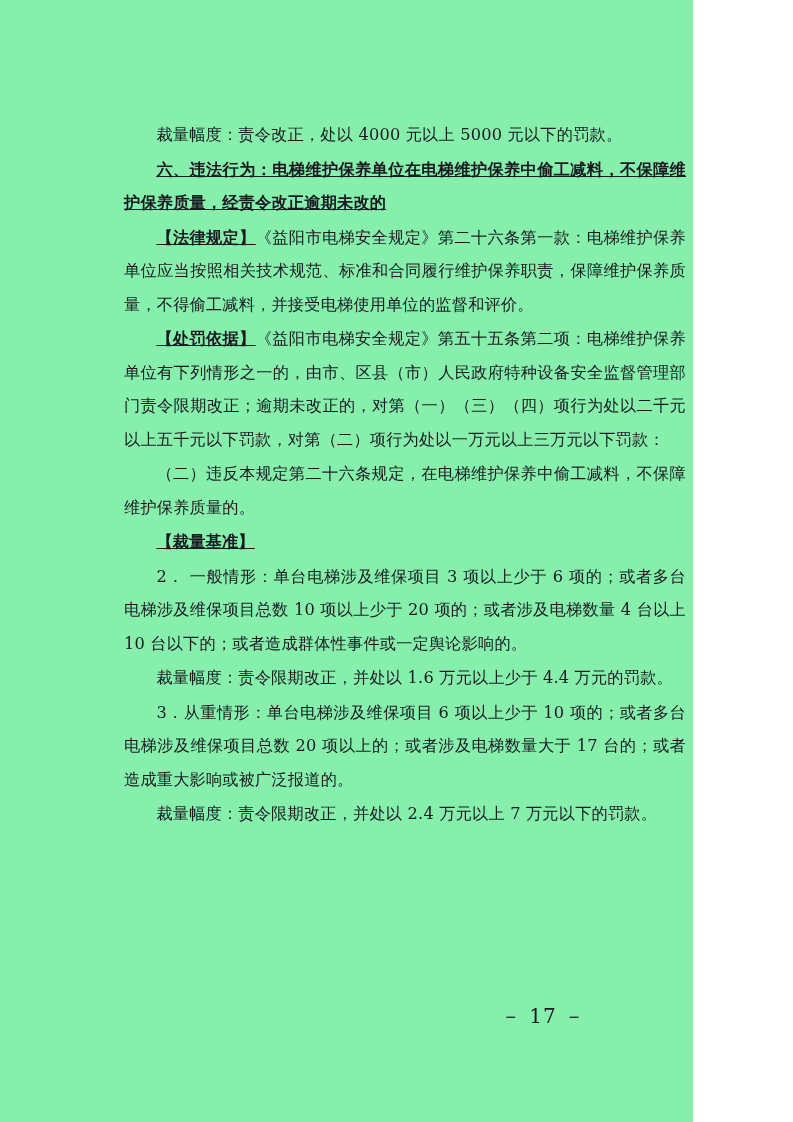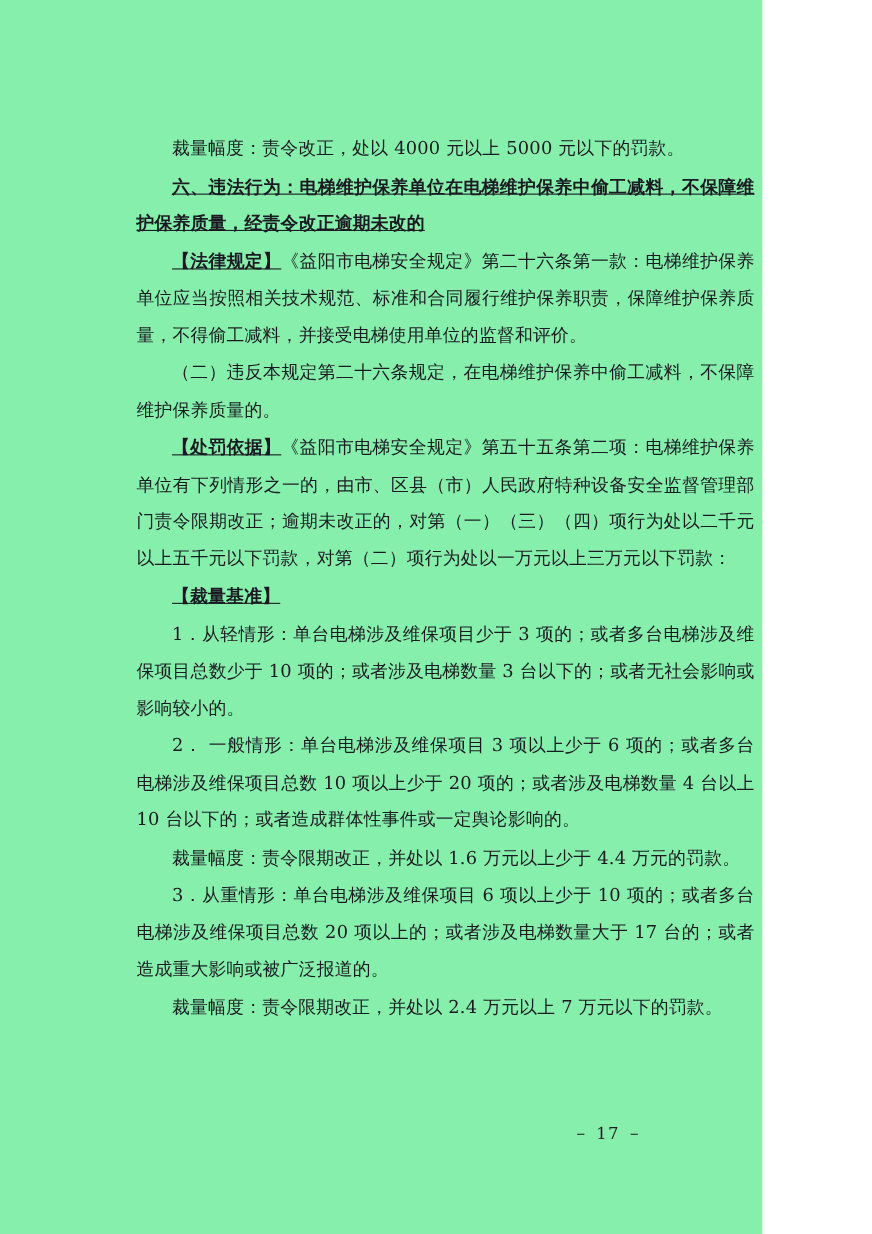--- a/index.html
+++ b/index.html
@@ -38,46 +38,45 @@
   }
   .indent {
     text-indent: 2em;
   }
   .bold {
     font-weight: bold;
     text-decoration: underline;
   }
   .page-number {
     position: absolute;
-    bottom: 82px;
+    bottom: 92px;
     right: 108px;
-    font-size: 15px;
+    font-size: 20px;
     letter-spacing: 1px;
     color: #1a1a22;
   }
 </style>
 </head>
 <body>
 
 <div class="page">
   <div class="content">
 
     <p class="indent">裁量幅度：责令改正，处以 4000 元以上 5000 元以下的罚款。</p>
 
     <p class="indent bold">六、违法行为：电梯维护保养单位在电梯维护保养中偷工减料，不保障维护保养质量，经责令改正逾期未改的</p>
 
     <p class="indent"><span class="bold">【法律规定】</span>《益阳市电梯安全规定》第二十六条第一款：电梯维护保养单位应当按照相关技术规范、标准和合同履行维护保养职责，保障维护保养质量，不得偷工减料，并接受电梯使用单位的监督和评价。</p>
 
+    <p class="indent"><span class="bold">【处罚依据】</span>《益阳市电梯安全规定》第五十五条第二项：电梯维护保养单位有下列情形之一的，由市、区县（市）人民政府特种设备安全监督管理部门责令限期改正；逾期未改正的，对第（一）（三）（四）项行为处以二千元以上五千元以下罚款，对第（二）项行为处以一万元以上三万元以下罚款：</p>
+
     <p class="indent">（二）违反本规定第二十六条规定，在电梯维护保养中偷工减料，不保障维护保养质量的。</p>
-
-    <p class="indent"><span class="bold">【处罚依据】</span>《益阳市电梯安全规定》第五十五条第二项：电梯维护保养单位有下列情形之一的，由市、区县（市）人民政府特种设备安全监督管理部门责令限期改正；逾期未改正的，对第（一）（三）（四）项行为处以二千元以上五千元以下罚款，对第（二）项行为处以一万元以上三万元以下罚款：</p>
 
     <p class="indent bold">【裁量基准】</p>
 
-    <p class="indent">1．从轻情形：单台电梯涉及维保项目少于 3 项的；或者多台电梯涉及维保项目总数少于 10 项的；或者涉及电梯数量 3 台以下的；或者无社会影响或影响较小的。</p>
 
 
     <p class="indent">2． 一般情形：单台电梯涉及维保项目 3 项以上少于 6 项的；或者多台电梯涉及维保项目总数 10 项以上少于 20 项的；或者涉及电梯数量 4 台以上 10 台以下的；或者造成群体性事件或一定舆论影响的。</p>
 
     <p class="indent">裁量幅度：责令限期改正，并处以 1.6 万元以上少于 4.4 万元的罚款。</p>
 
     <p class="indent">3．从重情形：单台电梯涉及维保项目 6 项以上少于 10 项的；或者多台电梯涉及维保项目总数 20 项以上的；或者涉及电梯数量大于 17 台的；或者造成重大影响或被广泛报道的。</p>
 
     <p class="indent">裁量幅度：责令限期改正，并处以 2.4 万元以上 7 万元以下的罚款。</p>
 

